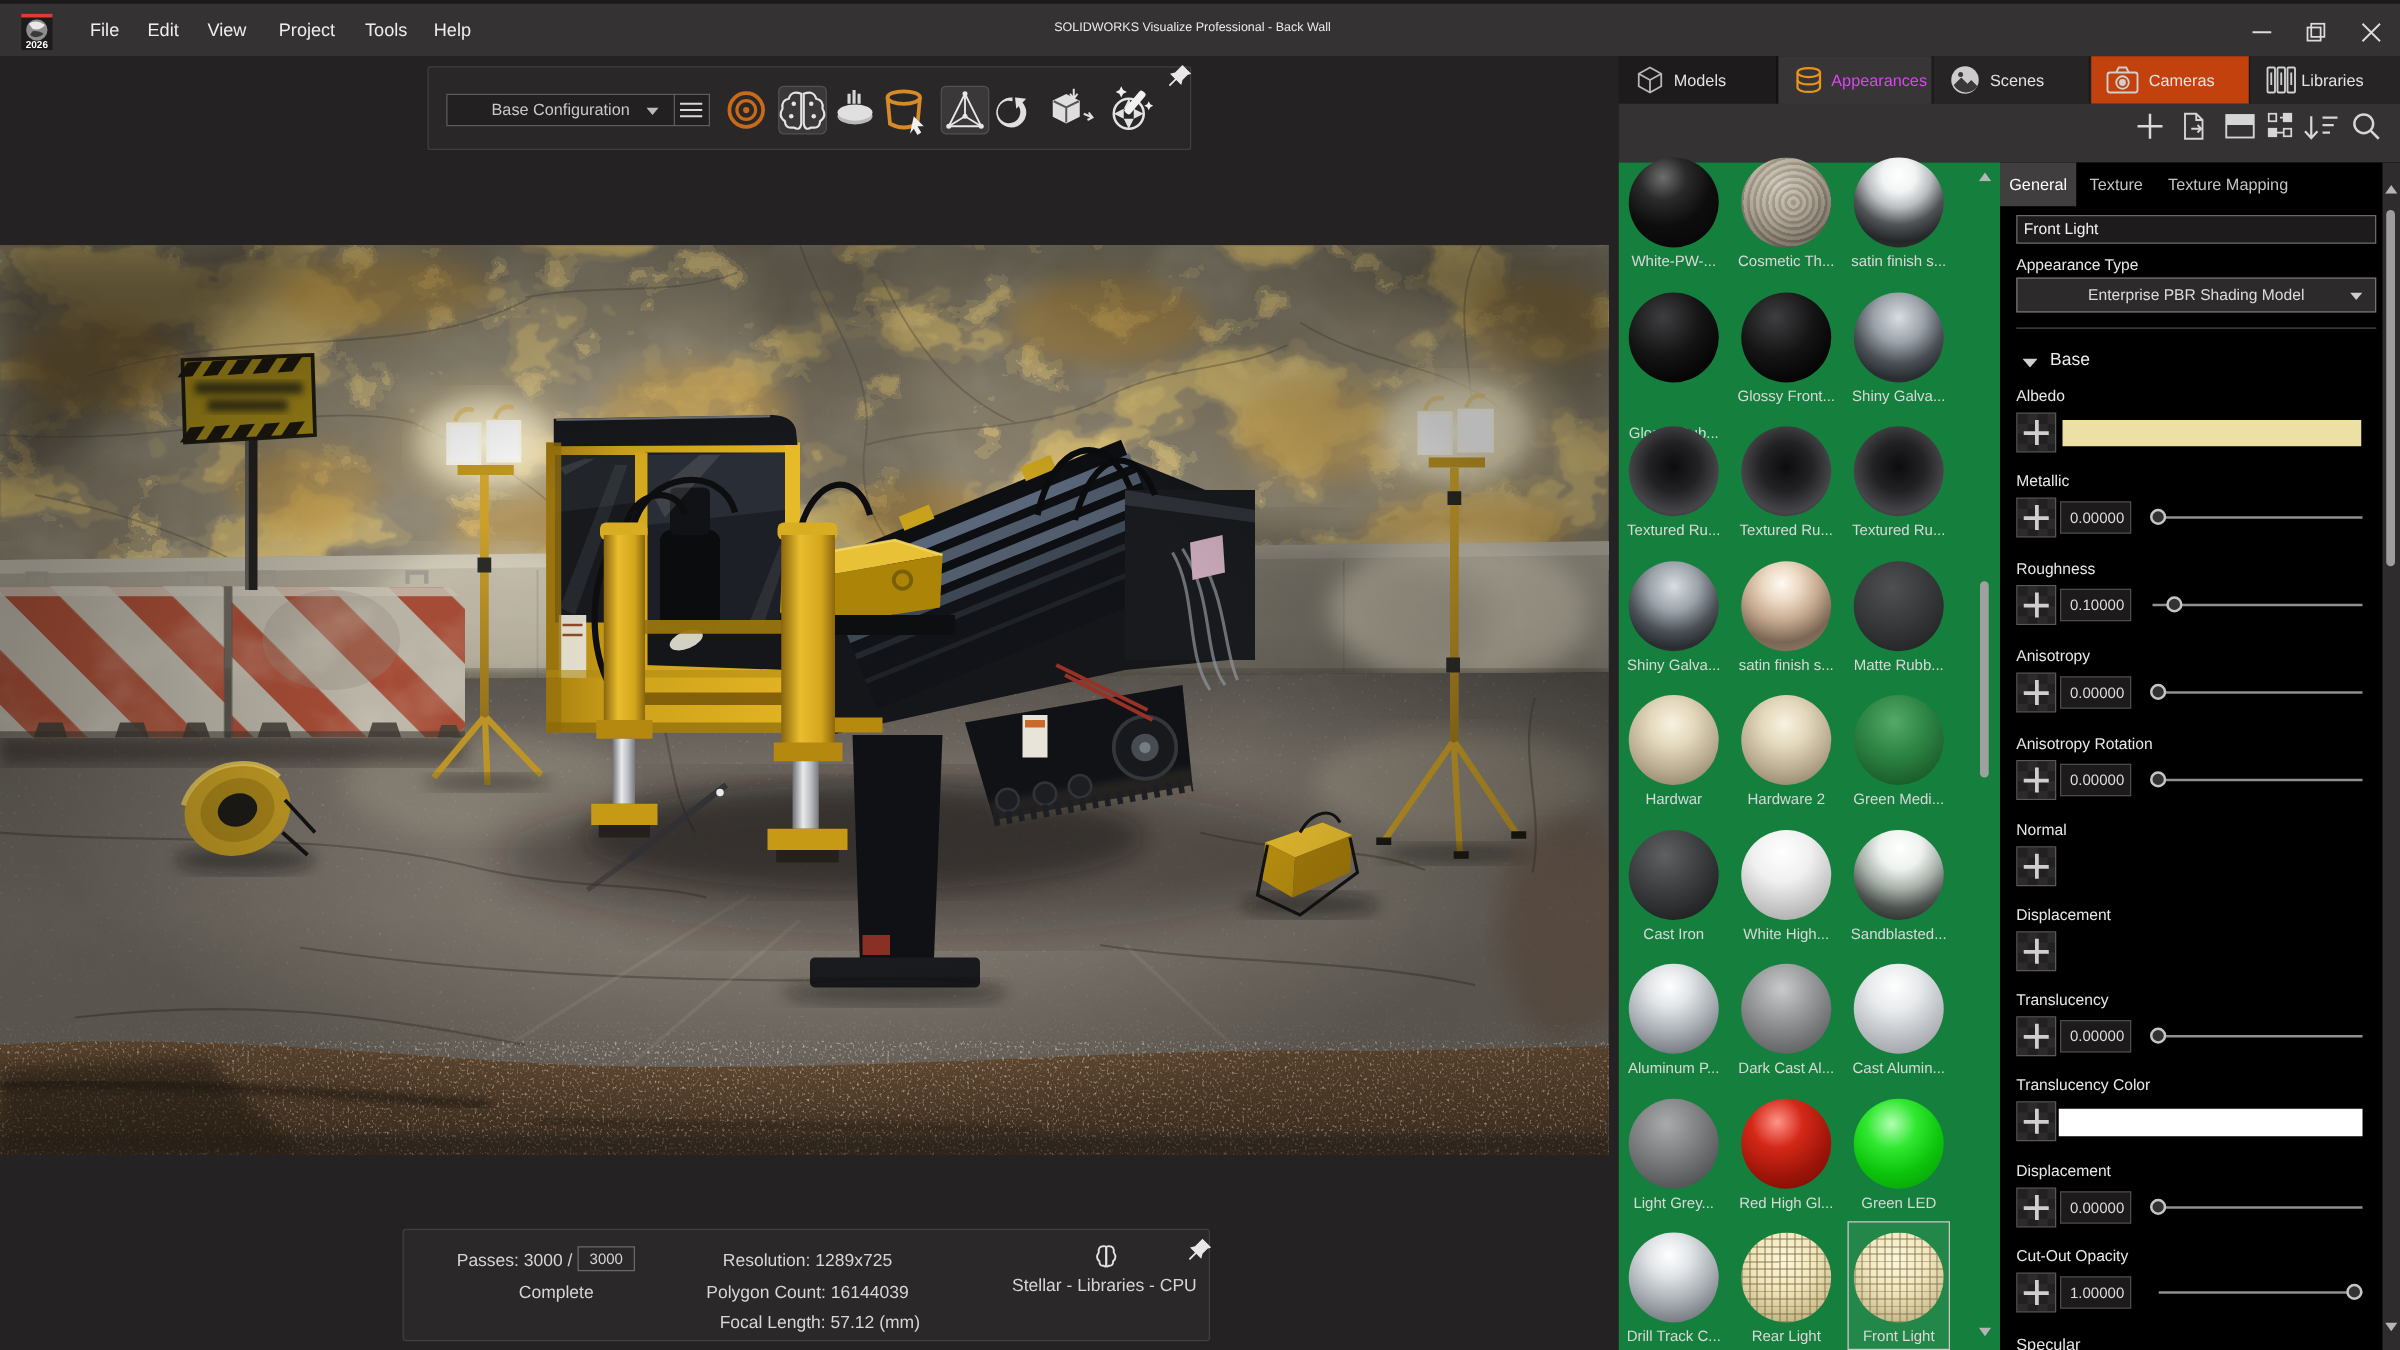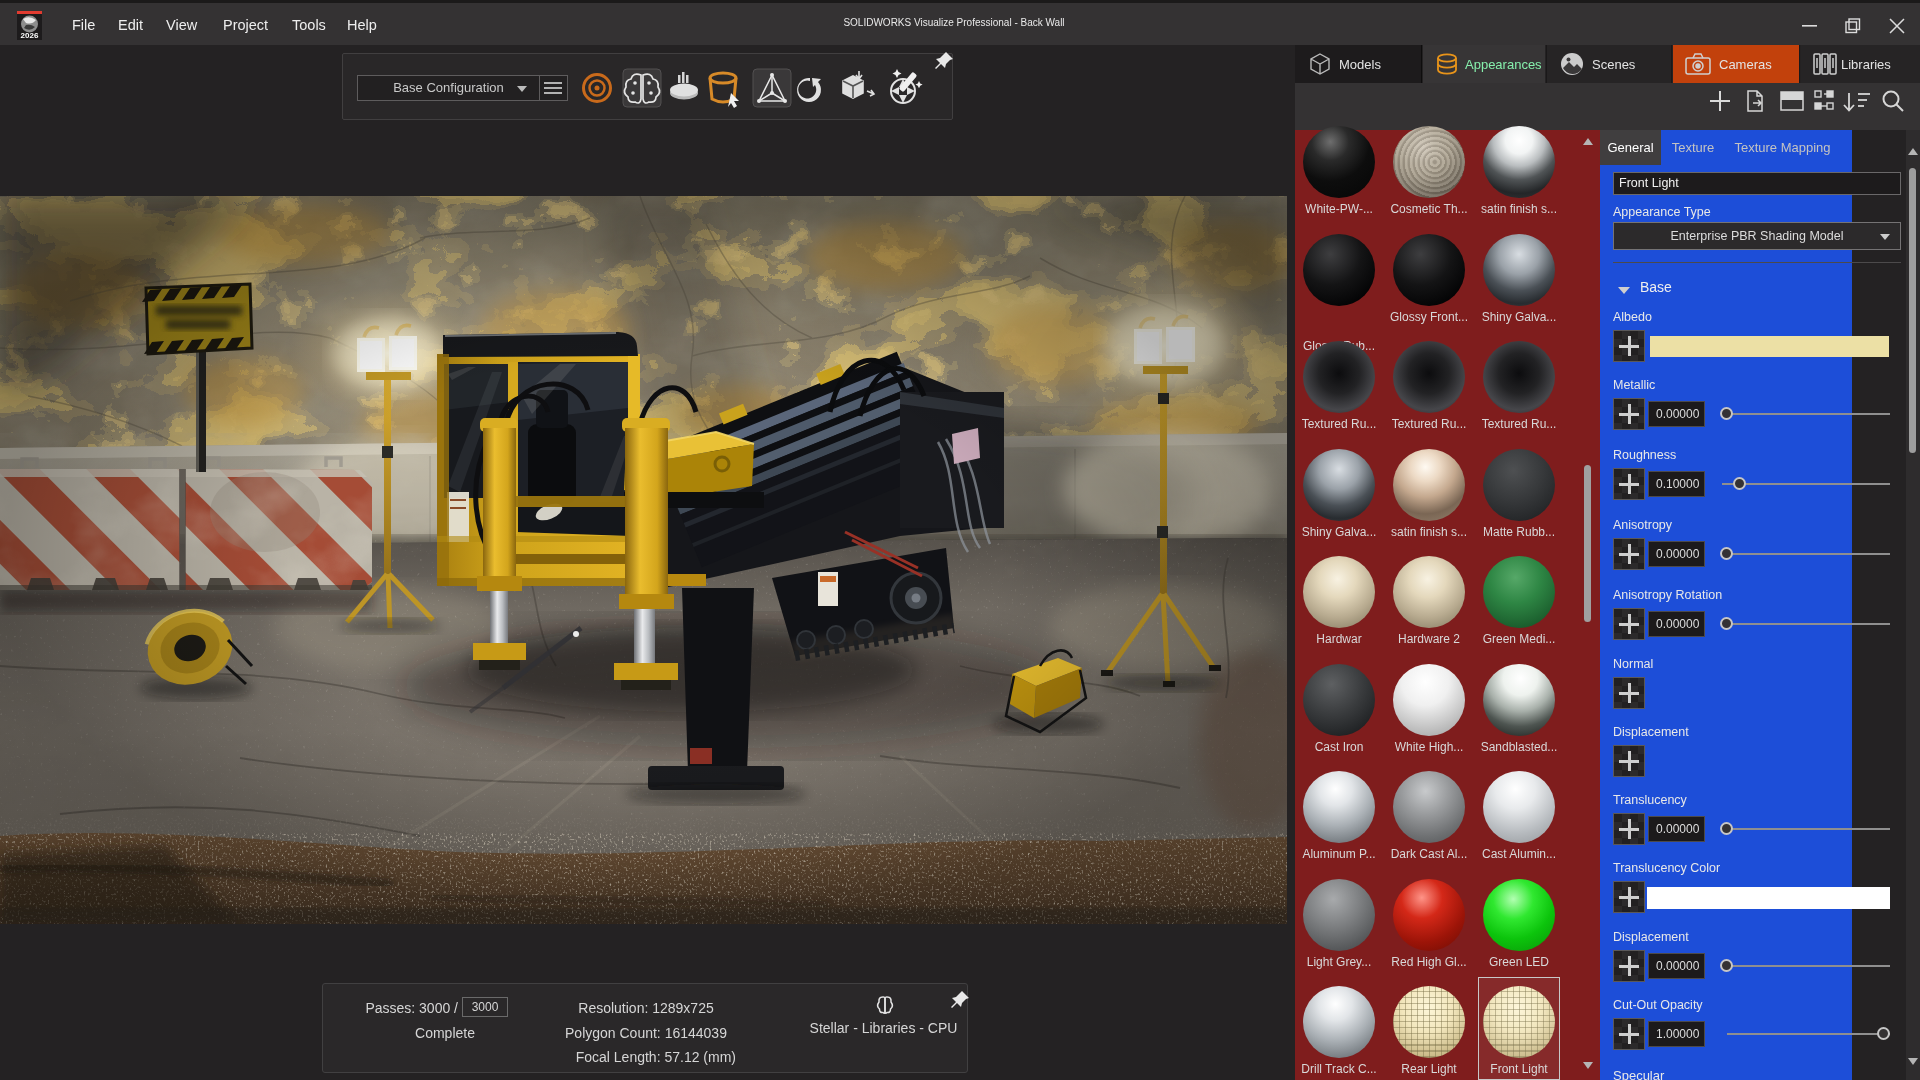--- a/index.html
+++ b/index.html
@@ -13,22 +13,22 @@
 #workspace{position:absolute;left:0;top:45px;width:1295px;height:1035px;background:#242223;}
 #scene{position:absolute;left:0;top:151px;width:1287px;height:728px;}
 #toolbar{position:absolute;left:342px;top:8px;width:611px;height:67px;background:#292728;border:1px solid #413f40;border-radius:2px;}
 #tbdrop{position:absolute;left:14px;top:21px;width:183px;height:26px;background:#222021;border:1px solid #5e5c5d;color:#c9c9c9;font-size:13px;line-height:24px;text-align:center;}
 #tbburger{position:absolute;left:197px;top:21px;width:28px;height:26px;background:#222021;border:1px solid #5e5c5d;border-left:none;}
 #statuspanel{position:absolute;left:322px;top:938px;width:646px;height:90px;background:#2a2829;border:1px solid #414041;border-radius:3px;color:#d6d6d6;font-size:14px;}
 #rightpanel{position:absolute;left:1295px;top:45px;width:625px;height:1035px;background:#242223;}
 .tab{position:absolute;top:0;height:38px;color:#e3e3e3;font-size:13px;}
 .tablabel{position:absolute;top:12px}
 #ricons{position:absolute;left:0;top:38px;width:625px;height:47px;background:#343233;}
-#mats{position:absolute;left:0;top:85px;width:305px;height:950px;background:#7f1d1d;}
-#props{position:absolute;left:305px;top:85px;width:252px;height:950px;background:#1d4ed8;}
+#mats{position:absolute;left:0;top:85px;width:305px;height:950px;background:#15803d;}
+#props{position:absolute;left:305px;top:85px;width:320px;height:950px;background:#000000;}
 .sphere{position:absolute;width:72px;height:72px;border-radius:50%;}
 .slabel{position:absolute;width:100px;text-align:center;font-size:12px;color:#d8d8d8;white-space:nowrap;overflow:hidden;}
 .plabel{position:absolute;left:13px;font-size:12.5px;color:#e8e8e8;}
 .pbtn{position:absolute;left:13px;width:32px;height:32px;border:1px solid #5a5859;background:repeating-conic-gradient(#2c2a2b 0 25%,#222021 0 50%) 0 0/16px 16px;}
 .pbtn:before{content:"";position:absolute;left:5px;top:14px;width:20px;height:3px;background:#cfcfcf;}
 .pbtn:after{content:"";position:absolute;left:14px;top:5px;width:3px;height:20px;background:#cfcfcf;}
 .vbox{position:absolute;left:48px;width:57px;height:26px;background:#1c1a1b;border:1px solid #4c4a4b;color:#dedede;font-size:12px;line-height:24px;padding-left:7px;}
 .sltrack{position:absolute;height:2px;background:#8f8f8f;}
 .slknob{position:absolute;width:13px;height:13px;border-radius:50%;border:2px solid #c6c6c6;background:#343233;}
 .ptab{position:absolute;top:0;height:35px;font-size:13px;color:#c3c3c3;text-align:center;}
@@ -631,21 +631,21 @@
     <div class="tablabel" style="left:44px">Models</div>
   </div>
   <div class="tab" style="left:128px;width:122px;height:42px;background:#373536">
     <svg width="24" height="24" style="position:absolute;left:12px;top:7px">
         <g stroke="#e8941a" stroke-width="1.8" fill="none">
           <ellipse cx="12" cy="6" rx="9" ry="3.6"></ellipse>
           <path d="M3 6 L3 18 a9 3.6 0 0 0 18 0 L21 6"></path>
           <path d="M3 12 a9 3.6 0 0 0 18 0"></path>
         </g>
       </svg>
-    <div class="tablabel" style="left:42px;color:#86efac">Appearances</div>
+    <div class="tablabel" style="left:42px;color:#d946ef">Appearances</div>
   </div>
   <div class="tab" style="left:251px;width:126px;background:#262425;border-right:1px solid #1a1819;border-left:1px solid #1a1819">
     <svg width="26" height="26" style="position:absolute;left:12px;top:6px">
         <circle cx="13" cy="13" r="11" fill="#cccccc"></circle>
         <path d="M4 17 l6 -6 l5 5 l3 -3 l5 5 a11 11 0 0 1 -19 -1 Z" fill="#3a3839"></path>
         <circle cx="9.5" cy="8.5" r="2" fill="#3a3839"></circle>
       </svg>
     <div class="tablabel" style="left:45px">Scenes</div>
   </div>
   <div class="tab" style="left:378px;width:127px;background:#c2410c;border-right:1px solid #1a1819">

